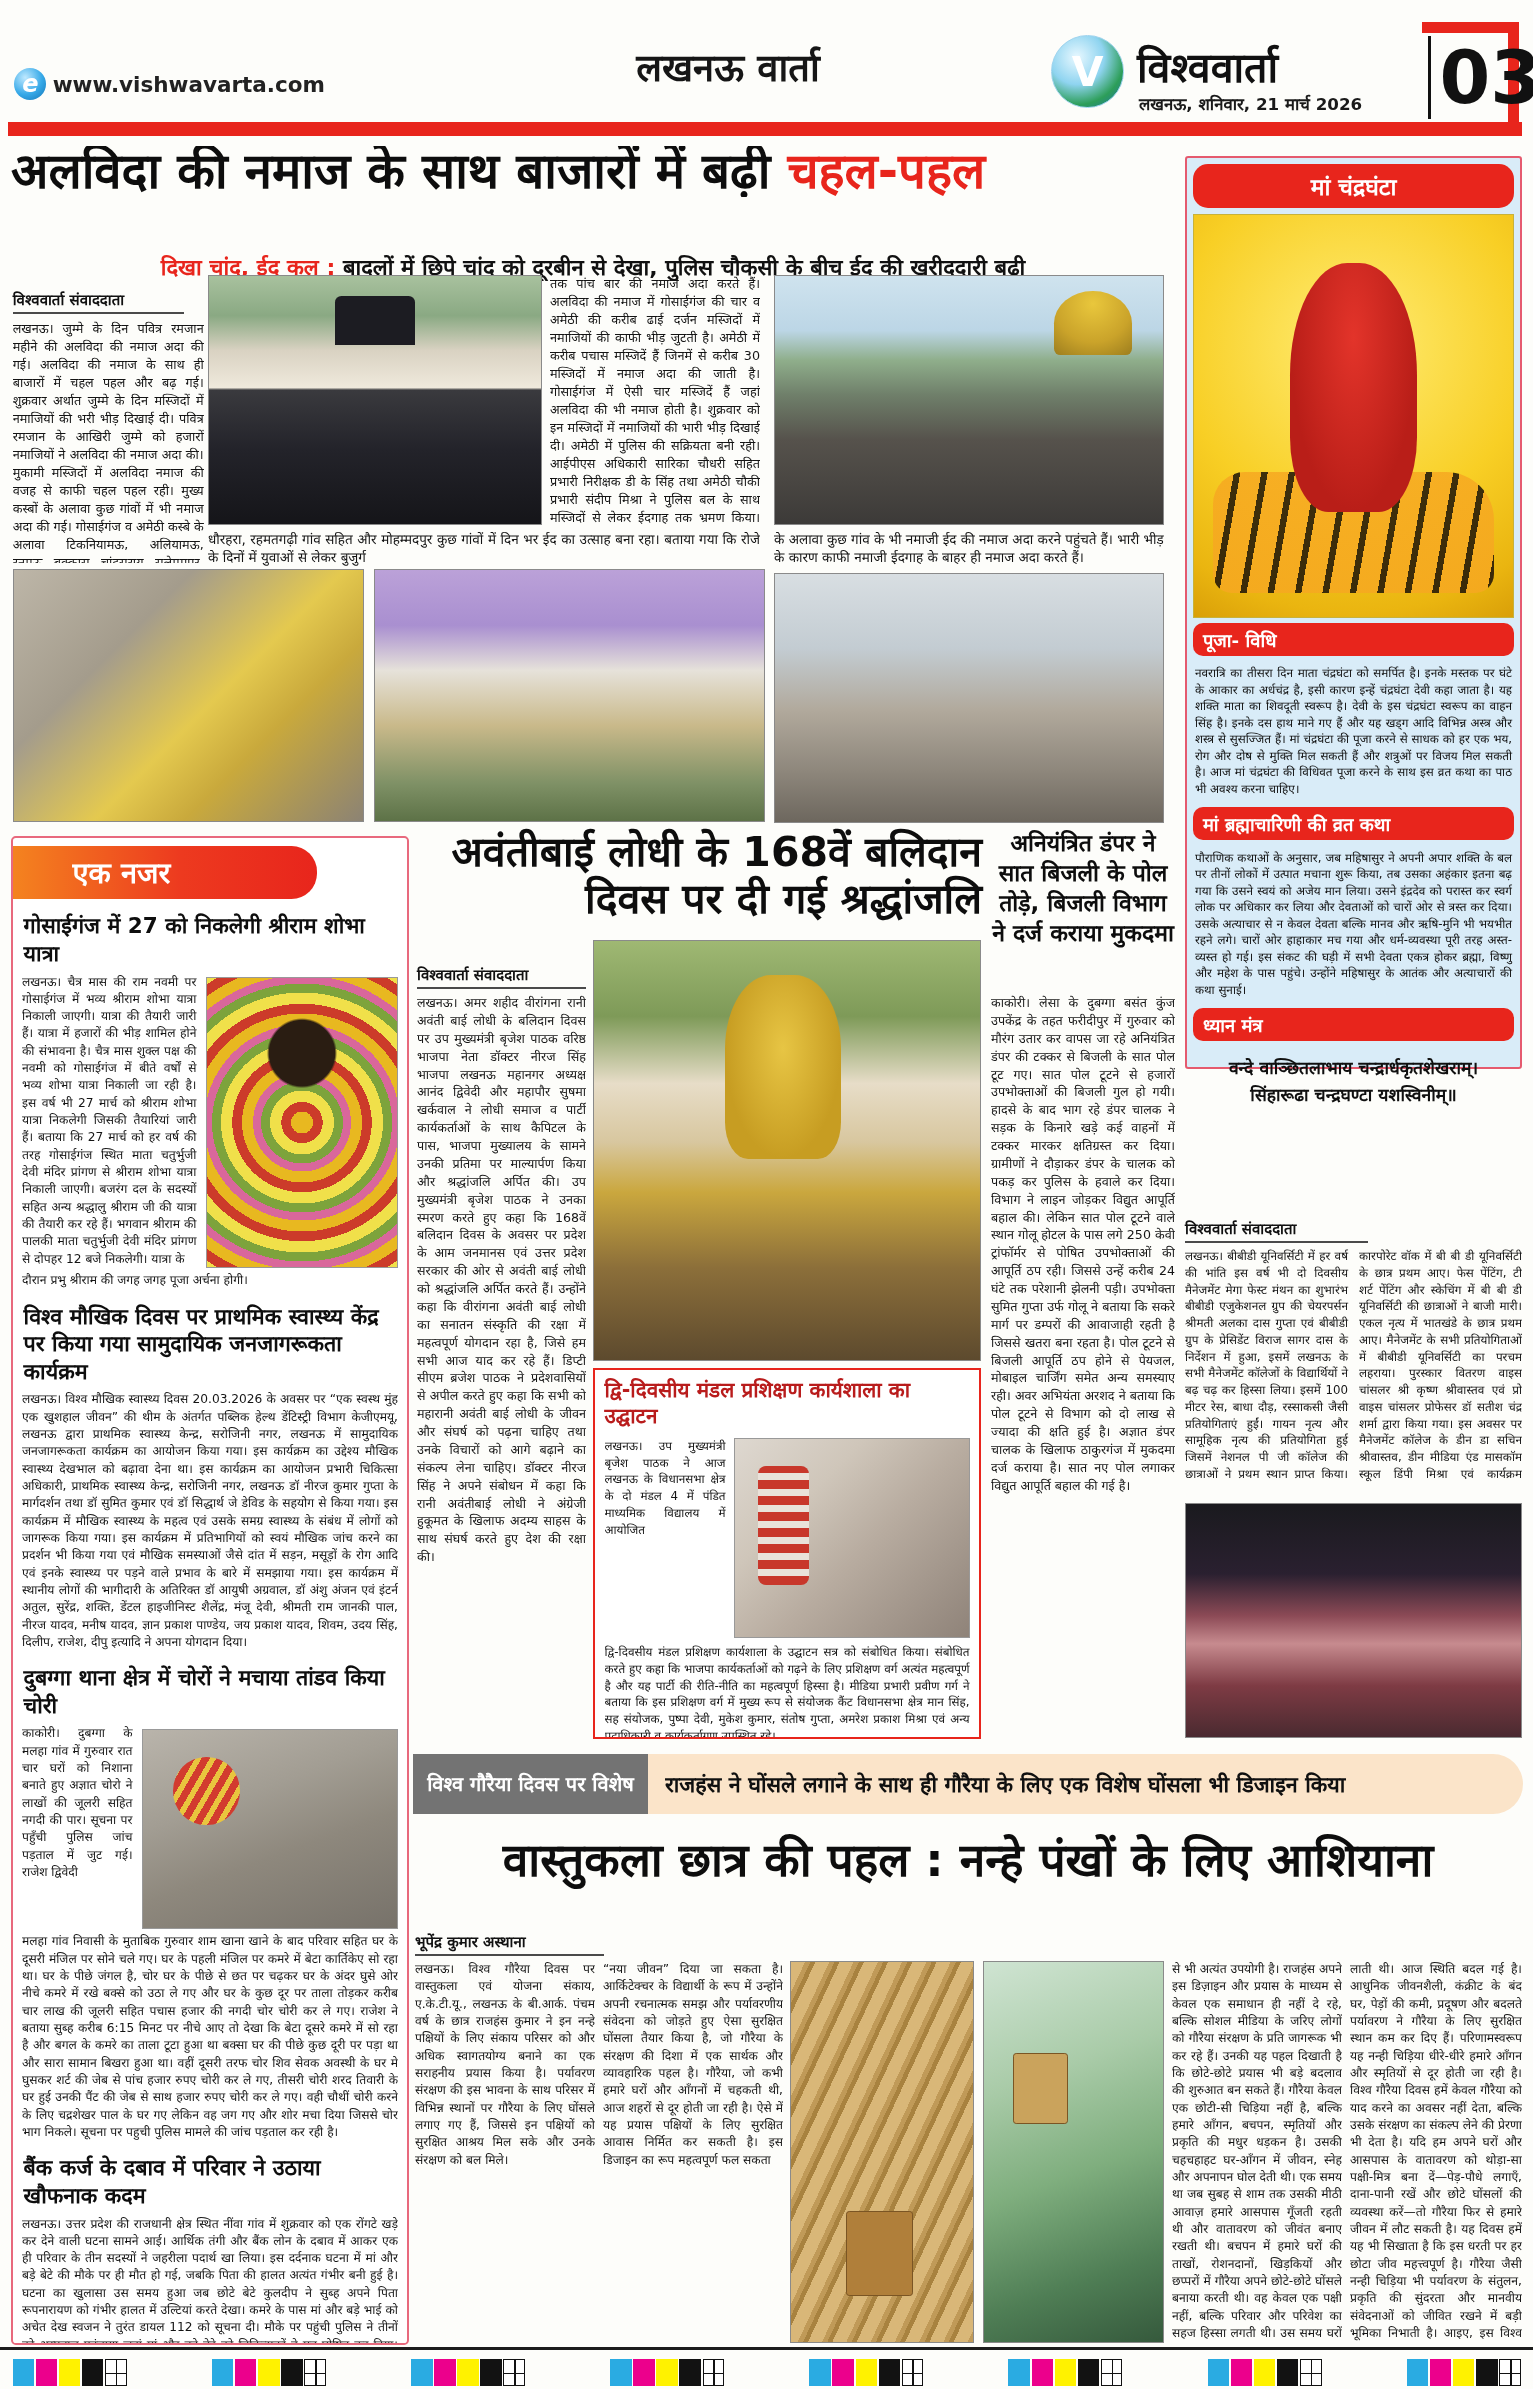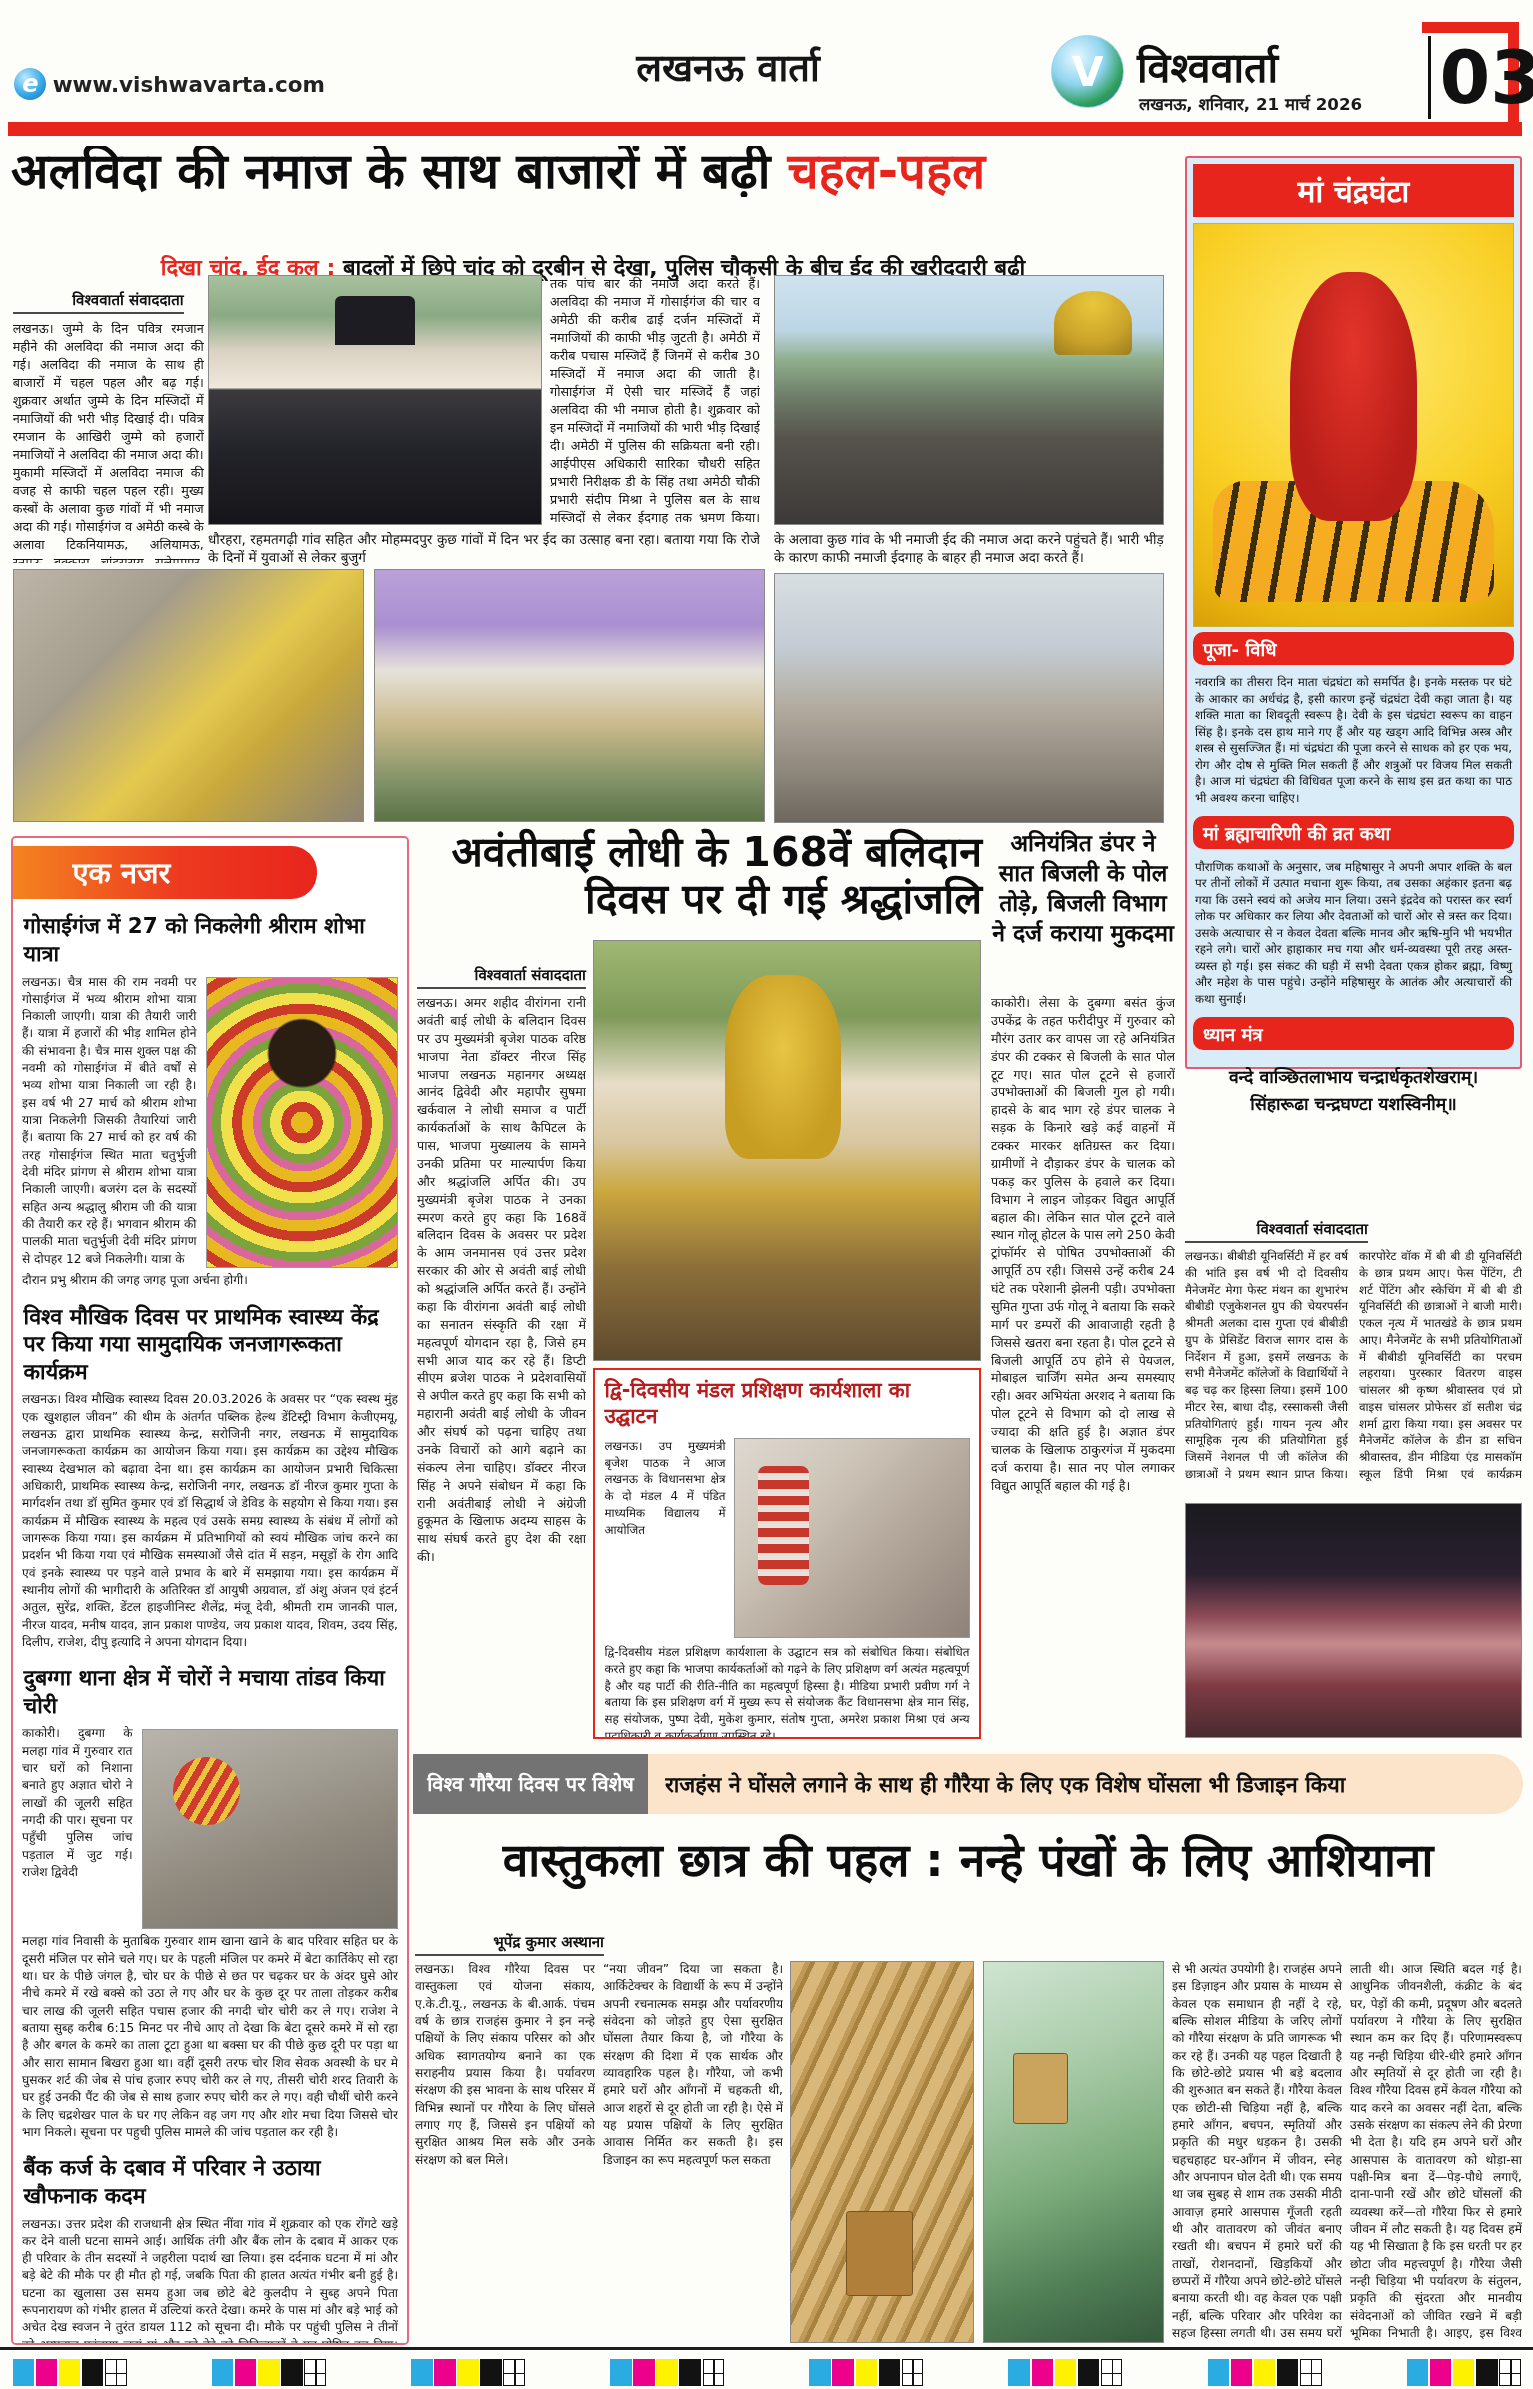--- a/index.html
+++ b/index.html
@@ -14,21 +14,21 @@
   .logo { position:absolute; left:1051px; top:35px; width:73px; height:73px; border-radius:50%; background:radial-gradient(circle at 35% 30%, #e8f8ff, #8fd4f0 40%, #2d9e59 70%, #1b6fb0); display:flex; align-items:center; justify-content:center; color:#fff; font-size:41px; font-weight:800; border:1.6px solid #9ed3ee; }
   .brand { position:absolute; left:1137px; top:38px; font-size:41px; font-weight:800; color:#101010; }
   .dateline { position:absolute; left:1139px; top:92px; font-size:16.7px; font-weight:700; color:#1a1a1a; }
   .pageno-box { position:absolute; left:1422px; top:22px; width:97px; height:103px; border-top:11px solid #e8251c; border-right:11px solid #e8251c; }
   .pageno { position:absolute; left:6.4px; top:3.2px; border-left:3.2px solid #111; padding-left:8px; font-size:73px; font-weight:800; line-height:83px; color:#111; }
   .redbar { position:absolute; left:8px; top:122px; width:1514px; height:13.5px; background:#e8251c; }
 
   
   .abs { position:absolute; }
   .jtext { text-align:justify; line-height:1.42; color:#141414; overflow:hidden; }
-  .byline { font-size:15px; font-weight:700; border-bottom:2.4px solid #4a4a4a; padding-bottom:3.2px; color:#111;text-align:right; }
+  .byline { font-size:15px; font-weight:700; border-bottom:2.4px solid #4a4a4a; padding-bottom:3.2px; color:#111; }
   .photo { position:absolute; border:0.8px solid #8a8a8a; }
   .caption { font-size:13.5px; font-weight:500; line-height:1.35; color:#141414; overflow:hidden; }
 
   
   .lead-headline { position:absolute; left:11px; top:146px; width:1164px; font-size:49px; font-weight:800; line-height:1.05; white-space:nowrap; overflow:hidden; color:#0d0d0d; }
   .lead-headline .red { color:#e8251c; }
   .lead-kicker { position:absolute; left:11px; top:251px; width:1164px; text-align:center; font-size:22px; font-weight:700; white-space:nowrap; overflow:hidden; }
   .lead-kicker .red { color:#e8251c; }
   .lead-byline { position:absolute; left:12.7px; top:289px; width:171px; }
   .lead-col1 { position:absolute; left:12.7px; top:320px; width:191px; height:243px; font-size:12.7px; }
@@ -44,21 +44,21 @@
   .ph-crowd::after { content:""; position:absolute; right:8%; top:6%; width:20%; height:26%; background:radial-gradient(circle at 50% 20%, #e9c73c, #caa32a 60%, #9c7d1e); border-radius:50% 50% 6.4px 6.4px; }
   .ph-market { left:12.7px; top:569px; width:351px; height:253px;
     background:linear-gradient(135deg,#bdb6a8 0%,#a49c8c 30%,#e4c94f 55%,#c9a93c 70%,#8c8374 100%); }
   .ph-police { left:374px; top:569px; width:391px; height:253px;
     background:linear-gradient(180deg,#bba1d8 0%,#a98fd0 22%,#e6e2da 40%,#c9b98a 62%,#7f9166 85%,#5d7247 100%); }
   .ph-mosque { left:774px; top:573px; width:390px; height:250px;
     background:linear-gradient(180deg,#d8dee2 0%,#c3ccd2 30%,#b1a99c 55%,#8d867b 80%,#6d675e 100%); }
 
   
   .rail { position:absolute; left:1185px; top:156px; width:337px; height:913px; background:#d9ecf8; border:2.4px solid #e55a6e; border-radius:3.2px; padding:6.4px 6.4px; }
-  .rail-banner { background:#e8251c; color:#fff; font-weight:800; border-radius:0; padding:5.6px 9.5px; font-size:30px; text-align:center; margin-bottom:6.4px; }
+  .rail-banner { background:#e8251c; color:#fff; font-weight:800; border-radius:15px; padding:5.6px 9.5px; font-size:23px; text-align:center; margin-bottom:6.4px; }
   .rail-banner.sub { font-size:18.3px; text-align:left; border-radius:10px; padding:4px 9.5px; margin-top:4.8px; }
   .rail-text { font-size:11.8px; line-height:1.4; text-align:justify; color:#101010; padding:3.2px 1.6px 4.8px; }
   .mantra { text-align:center; font-size:17.5px; font-weight:700; line-height:1.55; padding:8px 0 3.2px; color:#101010; }
   .ph-durga { position:relative; width:100%; height:404px; border:1.6px solid #c8b23a;
     background:radial-gradient(circle at 50% 32%, #ffec74, #f8cf25 55%, #eab510 85%, #d99f08); overflow:hidden; }
   .durga-figure { position:absolute; left:30%; top:12%; width:40%; height:62%; background:radial-gradient(ellipse at 50% 30%, #e3342a, #b91e18 70%); border-radius:45% 45% 30% 30%; }
   .durga-tiger { position:absolute; left:6%; bottom:6%; width:88%; height:30%; background:repeating-linear-gradient(100deg,#f6a821 0 20.7px,#1c1207 20.7px 27px); border-radius:32px 48px 19px 19px; opacity:.85; }
 
   
   .eknazar { position:absolute; left:11px; top:836px; width:398px; height:1509px; border:2.4px solid #e8697d; border-radius:4.8px; background:#fff; padding:8px 9px; overflow:hidden; }

